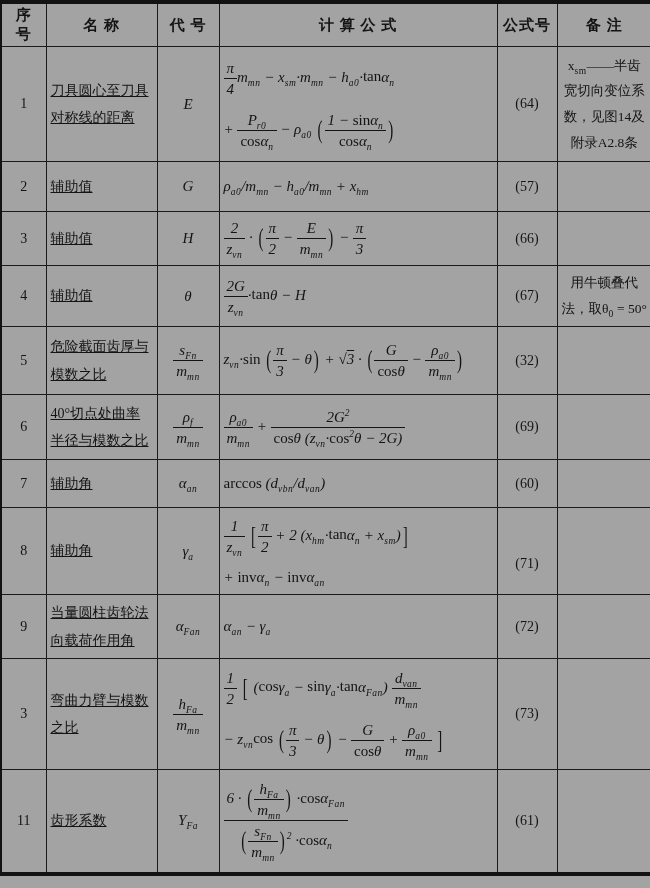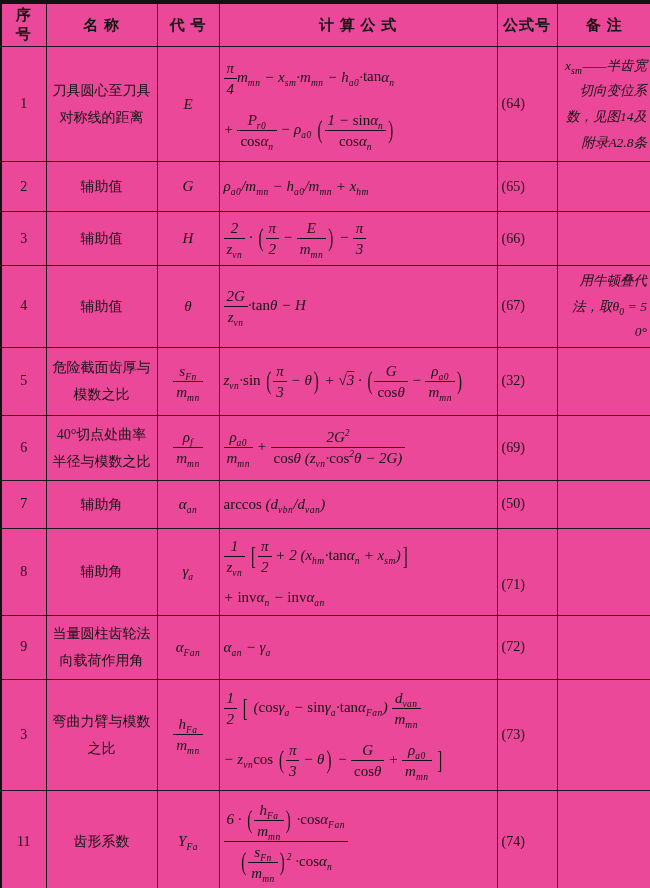--- a/index.html
+++ b/index.html
@@ -4,41 +4,41 @@
 <style>
   html,body{margin:0;padding:0;background:#e9e7e2;}
   .page{width:650px;height:888px;background:#fcfbf8;overflow:hidden;box-sizing:border-box;}
   table.ftable{border-collapse:collapse;width:650px;table-layout:fixed;color:#141414;
     border-top:4px solid #121212;border-bottom:4px solid #121212;border-left:2px solid #121212;border-right:0;}
   .ftable th,.ftable td{border:1px solid #1b1b1b;vertical-align:middle;padding:2px 4px;box-sizing:border-box;}
   .ftable th:last-child,.ftable td:last-child{border-right:0;margin-left:15px;}
   thead tr{height:44px;}
   th{font-family:"Liberation Serif",serif;font-size:15px;font-weight:700;letter-spacing:1px;}
   .c-no{font-family:"Liberation Serif",serif;font-size:14px;text-align:center;}
-  .c-name{font-family:"Liberation Serif",serif;font-size:14px;text-align:center;padding:5px 7px;line-height:1.95;}
+  .c-name{font-family:"Liberation Serif",serif;font-size:14px;text-align:left;padding:5px 7px;line-height:1.95;text-decoration:underline;}
   .c-sym{text-align:center;}
   .c-sym,.c-formula{font-family:"Liberation Serif",serif;font-style:italic;font-size:15px;}
   .c-formula{text-align:left;padding:5px 4px 5px 13px;}
-  .c-fno{font-family:"Liberation Serif",serif;font-size:14px;text-align:left;}
+  .c-fno{font-family:"Liberation Serif",serif;font-size:14px;text-align:center;}
   .c-fno.low{vertical-align:bottom;padding-bottom:22px;}
-  .c-rem{font-family:"Liberation Serif",serif;font-size:13.5px;text-align:right;padding:5px 6px;line-height:1.9;word-break:break-all;font-style:italic;}
+  .c-rem{font-family:"Liberation Serif",serif;font-size:13.5px;text-align:center;padding:5px 6px;line-height:1.9;word-break:break-all;}
   .fline + .fline{margin-top:13px;}
   sub{font-size:9.5px;line-height:0;letter-spacing:.5px;}
   sup{font-size:9.5px;line-height:0;}
   .fr{display:inline-block;vertical-align:middle;text-align:center;line-height:1.2;}
   .fr .nu{display:block;border-bottom:1px solid #141414;padding:0 3px 1px;}
   .fr .de{display:block;padding:1px 3px 0;}
   .bp{display:inline-block;transform:scaleY(1.7);transform-origin:center;font-style:normal;margin:0 2px;line-height:1;vertical-align:middle;}
   .rm{font-style:normal;margin-top:33px;}
   .ov{text-decoration:overline;}
 </style>
 </head>
 <body>
 
-<div class="page" style="background: #ec4899;">
+<div class="page" style="background: #a3a3a3;">
   <table class="ftable">
     <colgroup>
       <col style="width:45px">
         <col style="width:111px">
         <col style="width:62px">
       <col style="width:278px">
         <col style="width:60px">
         <col style="width:94px">
     </colgroup>
     <thead>
@@ -63,21 +63,21 @@
           <td class="c-fno">(64)</td>
           <td class="c-rem">x<sub>sm</sub>——半齿宽切向变位系数，见图14及附录A2.8条</td>
         </tr>
         <tr style="height: 50px;">
           <td class="c-no">2</td>
           <td class="c-name">辅助值</td>
           <td class="c-sym">G</td>
           <td class="c-formula">
             <div class="fline">ρ<sub>a0</sub>/m<sub>mn</sub> − h<sub>a0</sub>/m<sub>mn</sub> + x<sub>hm</sub></div>
           </td>
-          <td class="c-fno">(65)</td>
+          <td class="c-fno">(57)</td>
           <td class="c-rem"></td>
         </tr>
         <tr style="height: 54px;">
           <td class="c-no">3</td>
           <td class="c-name">辅助值</td>
           <td class="c-sym">H</td>
           <td class="c-formula">
             <div class="fline"><span class="fr"><span class="nu">2</span><span class="de">z<sub>vn</sub></span></span> · <span class="bp">(</span><span class="fr"><span class="nu">π</span><span class="de">2</span></span> − <span class="fr"><span class="nu">E</span><span class="de">m<sub>mn</sub></span></span><span class="bp">)</span> − <span class="fr"><span class="nu">π</span><span class="de">3</span></span></div>
           </td>
           <td class="c-fno">(66)</td>
@@ -113,21 +113,21 @@
           <td class="c-fno">(69)</td>
           <td class="c-rem"></td>
         </tr>
         <tr style="height: 48px;">
           <td class="c-no">7</td>
           <td class="c-name">辅助角</td>
           <td class="c-sym">α<sub>an</sub></td>
           <td class="c-formula">
             <div class="fline"><span class="rm">arccos</span> (d<sub>vbn</sub>/d<sub>van</sub>)</div>
           </td>
-          <td class="c-fno">(50)</td>
+          <td class="c-fno">(60)</td>
           <td class="c-rem"></td>
         </tr>
         <tr style="height: 87px;">
           <td class="c-no">8</td>
           <td class="c-name">辅助角</td>
           <td class="c-sym">γ<sub>a</sub></td>
           <td class="c-formula">
             <div class="fline"><span class="fr"><span class="nu">1</span><span class="de">z<sub>vn</sub></span></span> <span class="bp">[</span><span class="fr"><span class="nu">π</span><span class="de">2</span></span> + 2 (x<sub>hm</sub>·<span class="rm">tan</span>α<sub>n</sub> + x<sub>sm</sub>)<span class="bp">]</span></div>
             <div class="fline">+ <span class="rm">inv</span>α<sub>n</sub> − <span class="rm">inv</span>α<sub>an</sub></div>
           </td>
@@ -155,18 +155,18 @@
           <td class="c-fno">(73)</td>
           <td class="c-rem"></td>
         </tr>
         <tr style="height: 104px;">
           <td class="c-no">11</td>
           <td class="c-name">齿形系数</td>
           <td class="c-sym">Y<sub>Fa</sub></td>
           <td class="c-formula">
             <div class="fline"><span class="fr"><span class="nu">6 · <span class="bp">(</span><span class="fr"><span class="nu">h<sub>Fa</sub></span><span class="de">m<sub>mn</sub></span></span><span class="bp">)</span> ·<span class="rm">cos</span>α<sub>Fan</sub></span><span class="de"><span class="bp">(</span><span class="fr"><span class="nu">s<sub>Fn</sub></span><span class="de">m<sub>mn</sub></span></span><span class="bp">)</span><sup>2</sup> ·<span class="rm">cos</span>α<sub>n</sub></span></span></div>
           </td>
-          <td class="c-fno">(74)</td>
+          <td class="c-fno">(61)</td>
           <td class="c-rem"></td>
         </tr>
       </tbody>
   </table>
 </div>
 
 </body></html>

